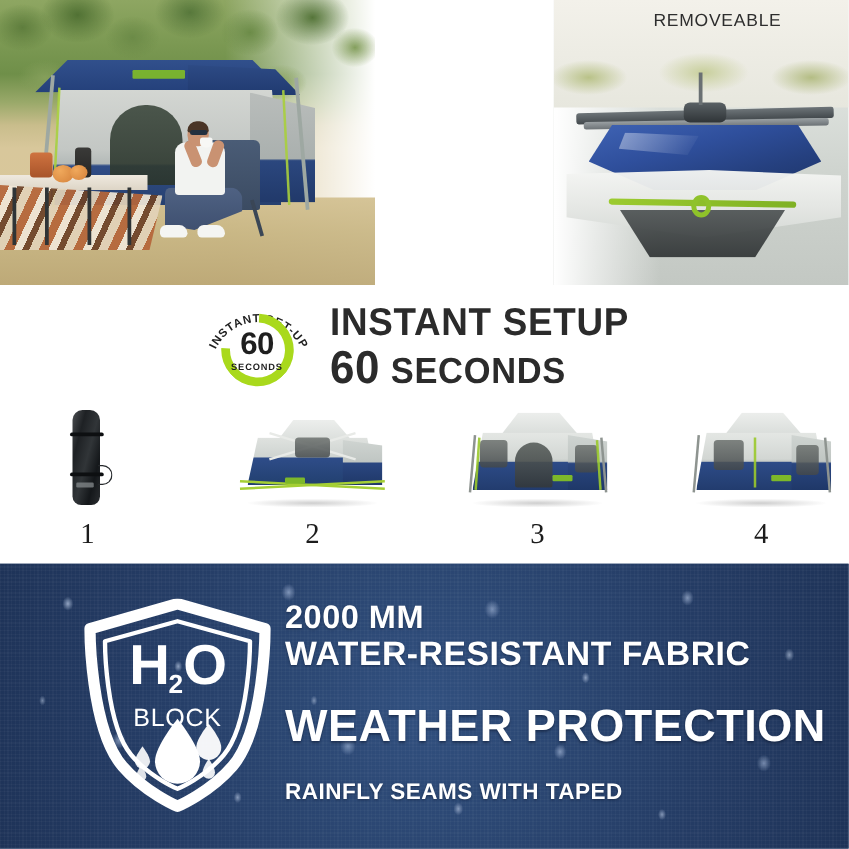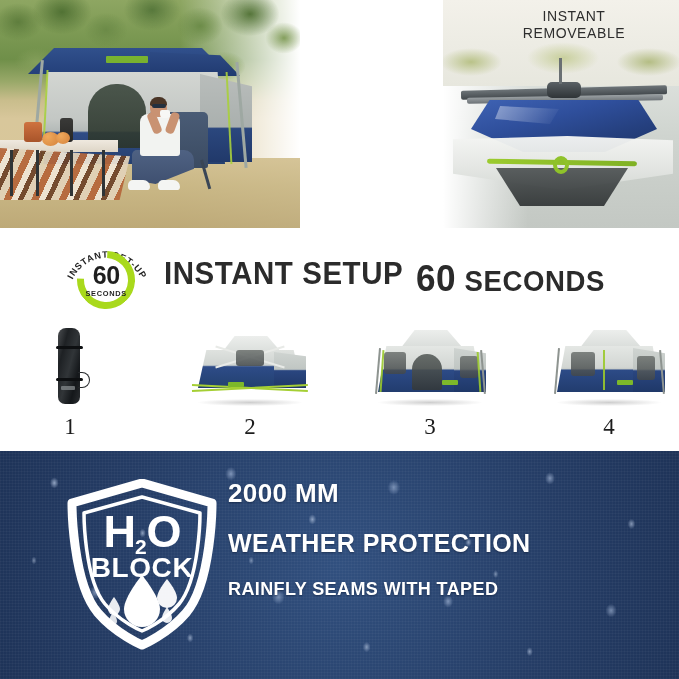--- a/index.html
+++ b/index.html
@@ -289,21 +289,21 @@
   .badge-sec {
     font-size:7.4px; font-weight:700; color:#1f1f1f; letter-spacing:.7px;
     margin-top:2px;
     font-family:"Liberation Sans Narrow","Liberation Sans", sans-serif;
   }
   .badge-arc { position:absolute; left:0; top:0; width:86px; height:76px; }
   .badge-arc text {
     font-size:9.2px; font-weight:700; fill:#1f1f1f; letter-spacing:.8px;
     font-family:"Liberation Sans Narrow","Liberation Sans", sans-serif;
   }
-  .setup-titles { display:flex; flex-direction:row; }
+  .setup-titles { display:flex; flex-direction:column; }
   .st-line1 {
     font-size:31px; font-weight:700; color:#2b2b2b; line-height:1.02;
     letter-spacing:.6px;
     font-family:"Liberation Sans Narrow","Liberation Sans", sans-serif;
     transform:scaleX(.95); transform-origin:left center;
   }
   .st-line2 {
     display:flex; align-items:baseline; gap:9px; margin-top:2px;
     font-family:"Liberation Sans Narrow","Liberation Sans", sans-serif;
     transform:scaleX(.95); transform-origin:left center;
@@ -451,37 +451,37 @@
     font-size:45px; font-weight:700; color:#fff; line-height:.92;
     font-family:"Liberation Sans Narrow","Liberation Sans", sans-serif;
     letter-spacing:-1px;
   }
   .h2o-sub {
     font-size:21px; font-weight:700; color:#fff; line-height:1;
     position:relative; top:7px;
     font-family:"Liberation Sans Narrow","Liberation Sans", sans-serif;
   }
   .block-word {
-    font-size:28px; font-weight:700; color:#fff; letter-spacing:.6px;
-    margin-top:2px; line-height:1;
+    font-size:20px; font-weight:400; color:#fff; letter-spacing:.6px;
+    margin-top:13px; line-height:1;
     font-family:"Liberation Sans Narrow","Liberation Sans", sans-serif;
   }
 
   .water-lines {
     position:absolute; left:228px; top:27px; width:440px;
   }
   .wl {
     color:#ffffff; font-weight:700;
     font-family:"Liberation Sans Narrow","Liberation Sans", sans-serif;
     letter-spacing:.4px; white-space:nowrap;
     text-shadow:0 1px 2px rgba(10,22,45,.5);
   }
   .wl-1 { font-size:26px; line-height:1.16; }
   .wl-2 { font-size:27px; line-height:1.16; }
-  .wl-3 { font-size:25px; line-height:1.16; margin-top:21px; }
+  .wl-3 { font-size:36px; line-height:1.16; margin-top:21px; }
   .wl-4 { font-size:18px; line-height:1.16; margin-top:21px; }
 </style>
 </head>
 <body>
 
 <div id="panel-hero">
 
   <div class="photo-left">
     <div class="foliage"></div>
     <div class="ground"></div>
@@ -533,21 +533,20 @@
     <div class="hub-hook"></div>
     <div class="rainfly-blue"></div>
     <div class="rainfly-hl"></div>
     <div class="mesh-white"></div>
     <div class="dark-vent"></div>
     <div class="green-pole"></div>
     <div class="green-knot"></div>
   </div>
 
   <div class="corner-label">
-    <div>INSTANT</div>
     <div>REMOVEABLE</div>
   </div>
 
 </div>
 
 <div id="panel-setup">
 
   <div class="setup-head">
 
     <div class="badge60">
@@ -686,16 +685,17 @@
         <span class="h2o-big">H</span>
         <span class="h2o-sub">2</span>
         <span class="h2o-big">O</span>
       </div>
       <div class="block-word">BLOCK</div>
     </div>
   </div>
 
   <div class="water-lines">
     <div class="wl wl-1">2000 MM</div>
+    <div class="wl wl-2">WATER-RESISTANT FABRIC</div>
     <div class="wl wl-3">WEATHER PROTECTION</div>
     <div class="wl wl-4">RAINFLY SEAMS WITH TAPED</div>
   </div>
 </div>
 
 </body></html>

